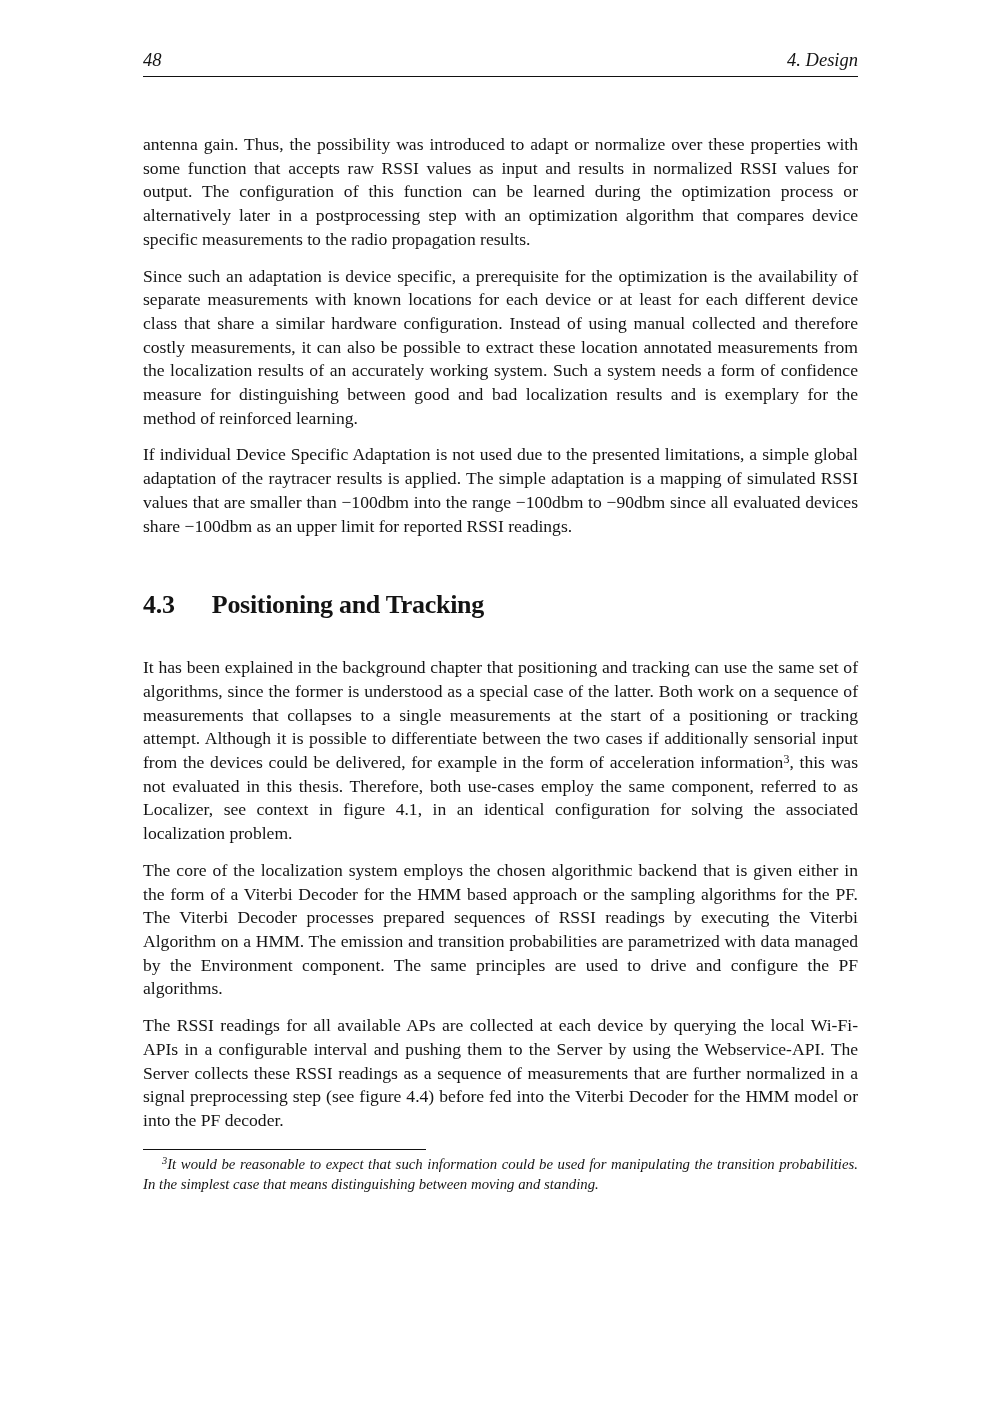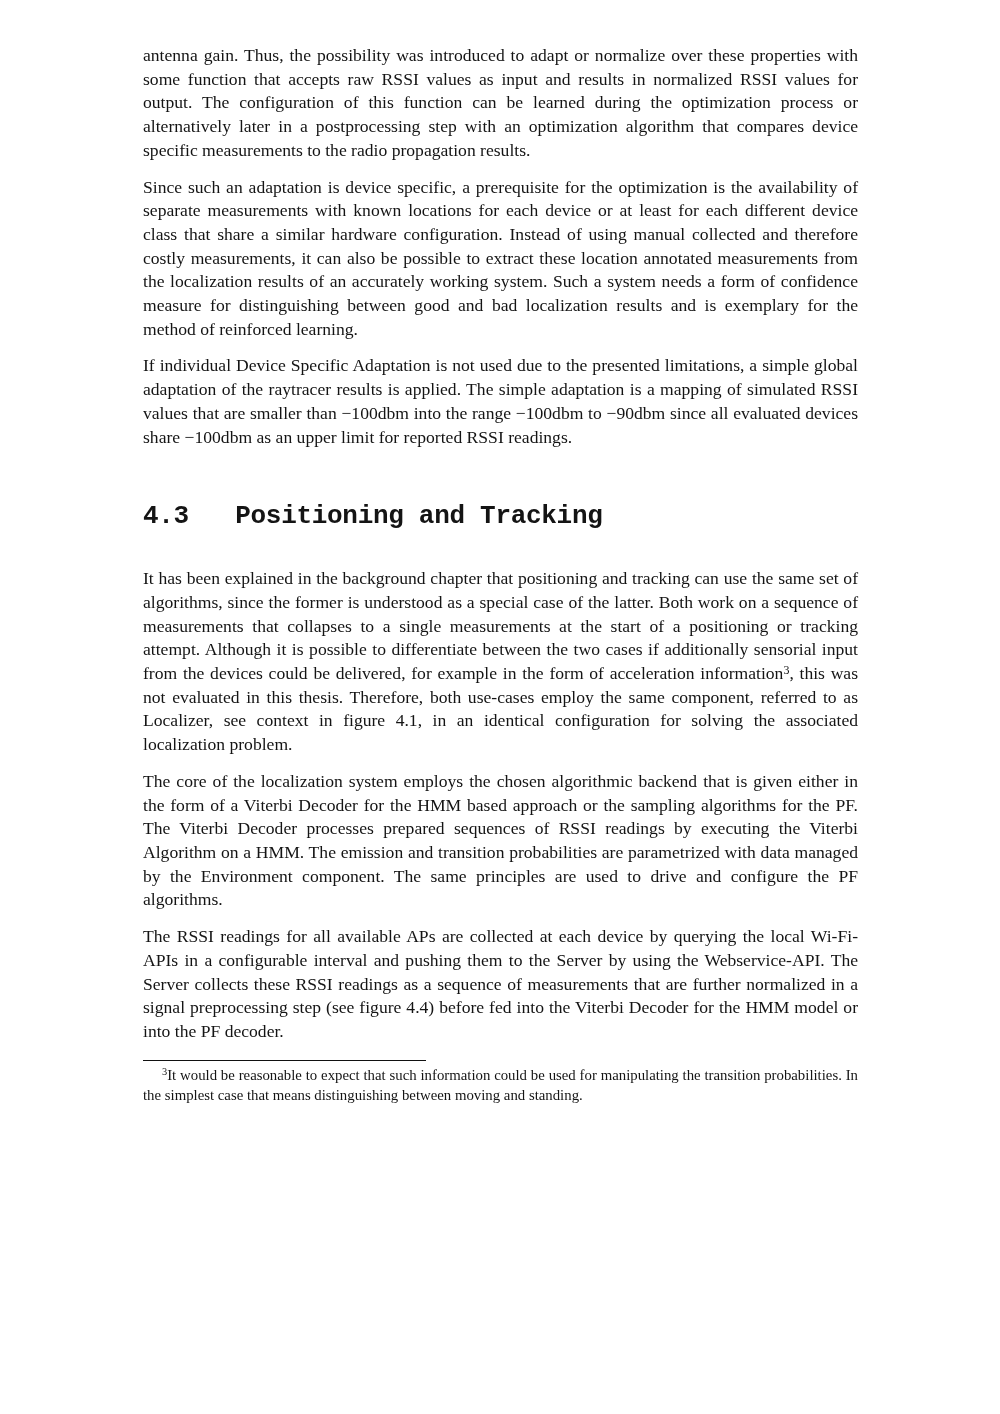--- a/index.html
+++ b/index.html
@@ -26,51 +26,52 @@
     display: flex;
     justify-content: space-between;
     align-items: baseline;
     font-size: 18.5px;
     font-style: italic;
     padding-bottom: 5px;
     border-bottom: 1.2px solid #111111;
   }
   
   .body-text {
-    margin-top: 44px;
+    margin-top: 56px;
   }
   p.para {
     font-size: 17.6px;
     line-height: 23.7px;
     text-align: justify;
     margin-bottom: 13px;
   }
   p.para .it { }
   p.para sup {
     font-size: 68%;
     line-height: 0;
     vertical-align: baseline;
     position: relative;
     top: -0.45em;
   }
   
   .section-heading {
-    font-family: Liberation Mono, monospace;
+    font-family: Liberation Serif, serif;
     font-weight: bold;
     font-size: 26px;
     letter-spacing: -0.3px;
     margin-top: 52px;
     margin-bottom: 36px;
     white-space: nowrap;
   }
   .section-heading .sec-num { display: inline-block; }
   .section-heading .sec-title { display: inline-block; margin-left: 31px; }
   
   .footnote-area {
     margin-top: 16px;
+    font-style: italic;
   }
   .footnote-rule {
     width: 283px;
     border-top: 1.2px solid #111111;
     margin-bottom: 4px;
   }
   p.footnote {
     font-size: 14.8px;
     line-height: 20.6px;
     text-align: justify;
@@ -82,20 +83,24 @@
     vertical-align: baseline;
     position: relative;
     top: -0.4em;
   }
 </style>
 </head>
 <body>
 
 <div class="page">
 
+  <div class="running-header">
+    <span>48</span>
+    <span>4. Design</span>
+  </div>
 
   <div class="body-text">
 
     <p class="para"><span>antenna gain.  Thus, the possibility was introduced to adapt or normalize over these properties with some function that accepts raw RSSI values as input and results in normalized RSSI values for output.  The configuration of this function can be learned during the optimization process or alternatively later in a postprocessing step with an optimization algorithm that compares device specific measurements to the radio propagation results.</span></p>
     <p class="para"><span>Since such an adaptation is device specific, a prerequisite for the optimization is the availability of separate measurements with known locations for each device or at least for each different device class that share a similar hardware configuration.  Instead of using manual collected and therefore costly measurements, it can also be possible to extract these location annotated measurements from the localization results of an accurately working system.  Such a system needs a form of confidence measure for distinguishing between good and bad localization results and is exemplary for the method of reinforced learning.</span></p>
     <p class="para"><span>If individual Device Specific Adaptation is not used due to the presented limitations, a simple global adaptation of the raytracer results is applied.  The simple adaptation is a mapping of simulated RSSI values that are smaller than −100</span><span class="it">dbm</span><span> into the range −100</span><span class="it">dbm</span><span> to −90</span><span class="it">dbm</span><span> since all evaluated devices share −100</span><span class="it">dbm</span><span> as an upper limit for reported RSSI readings.</span></p>
 
     <h2 class="section-heading">
       <span class="sec-num">4.3</span>
       <span class="sec-title">Positioning and Tracking</span>

